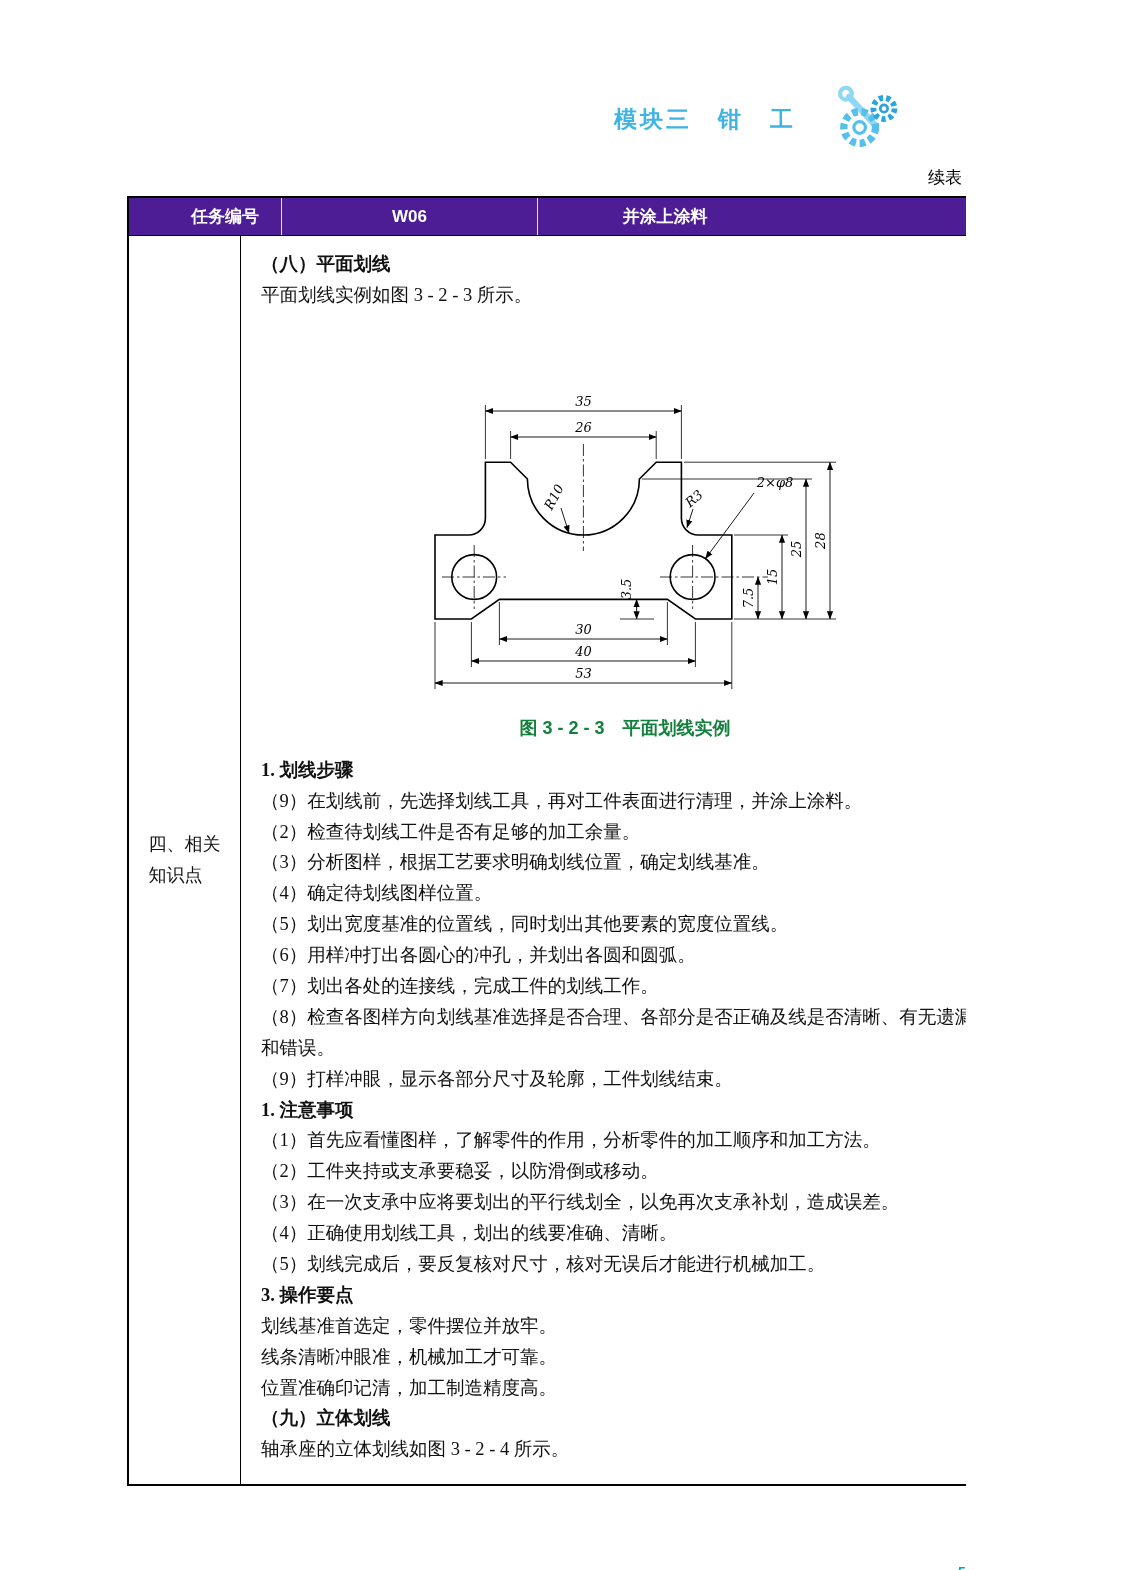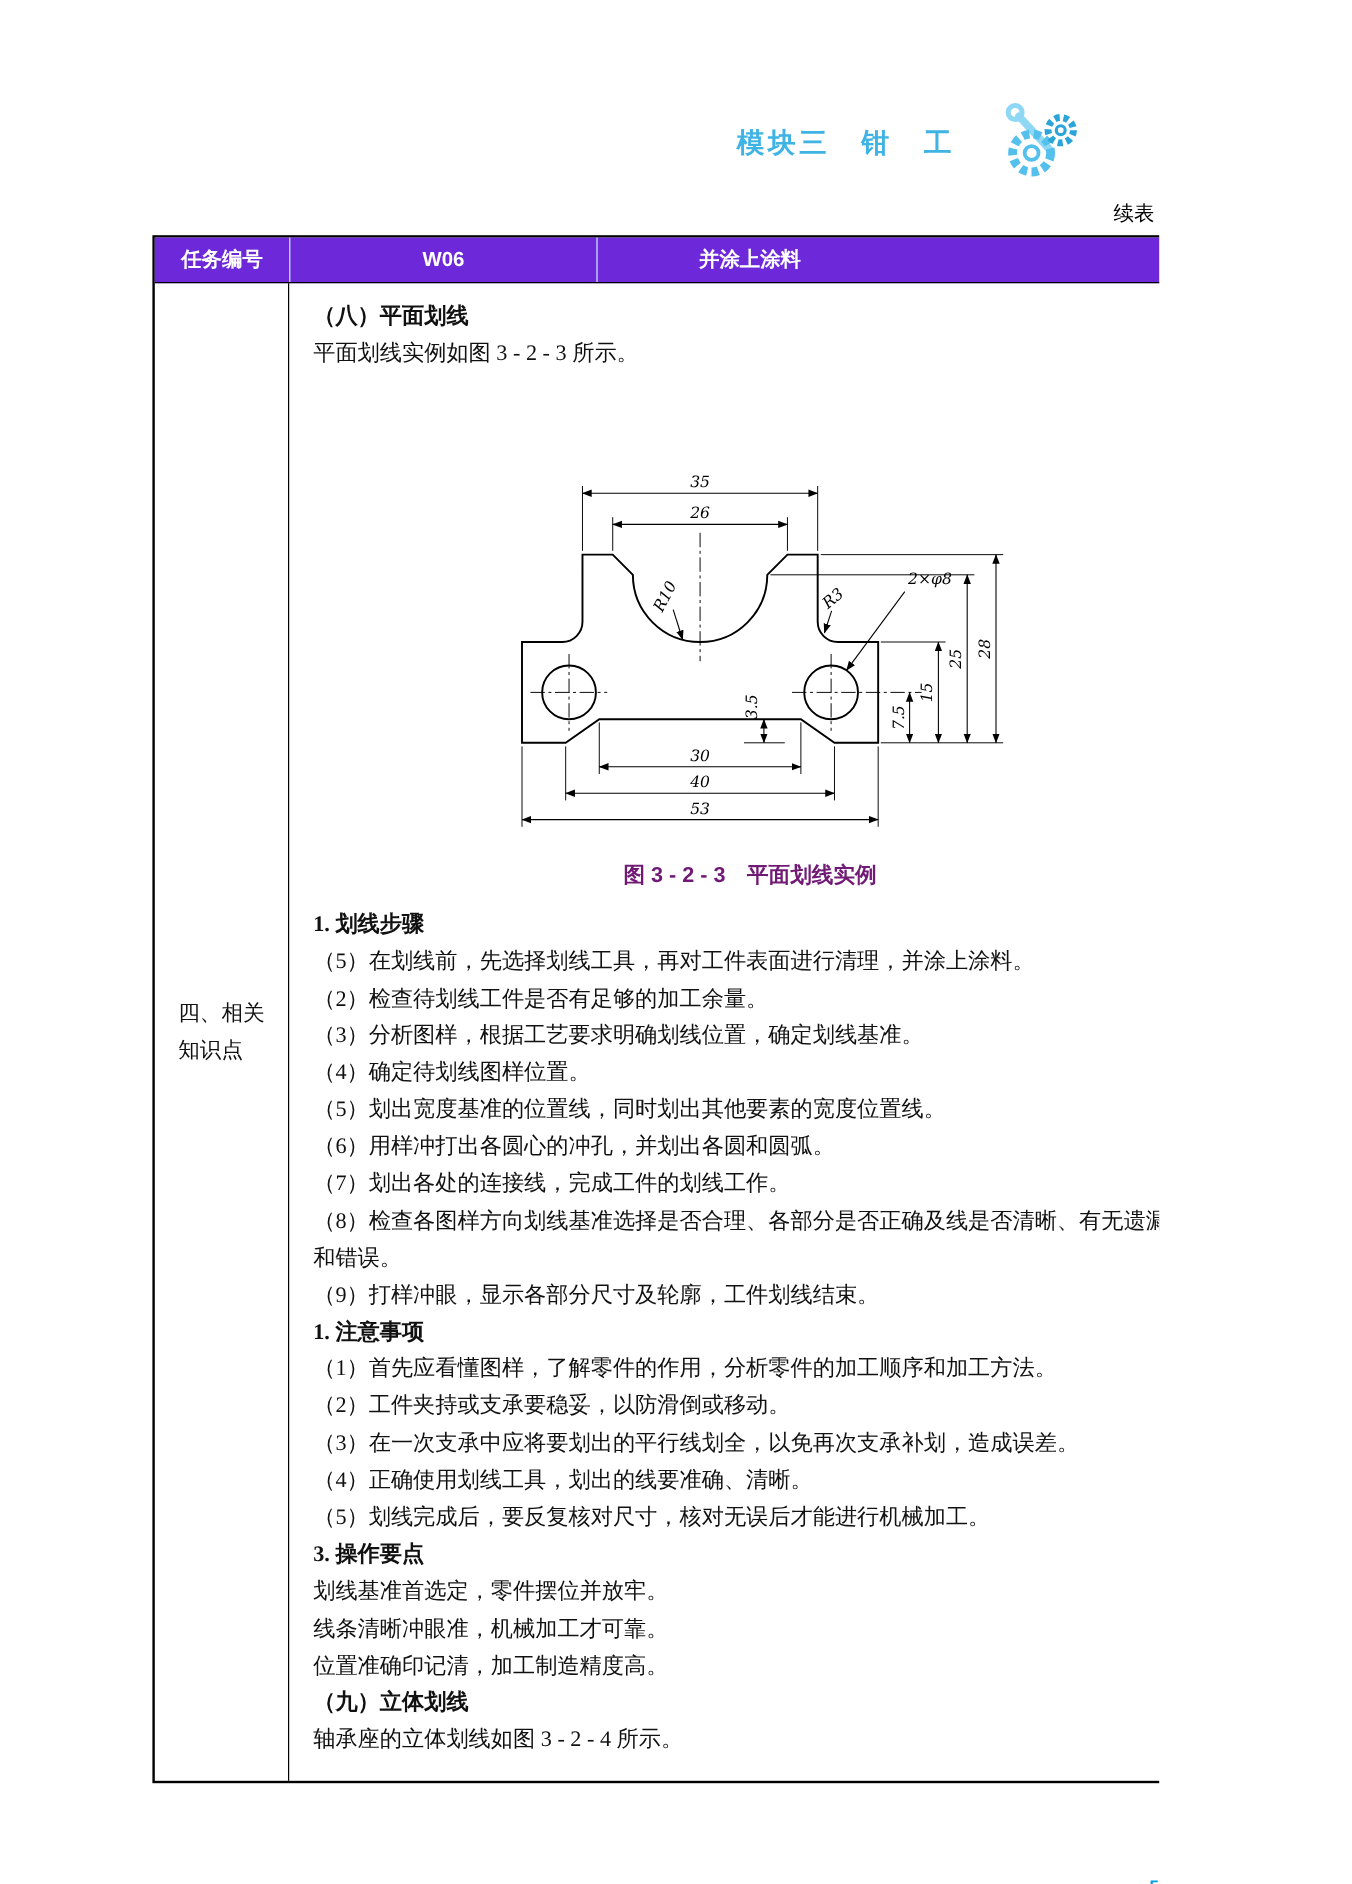--- a/index.html
+++ b/index.html
@@ -8,36 +8,36 @@
 
   
   .module-title{position:absolute;top:104px;right:170px;font-size:23px;font-weight:bold;
         color:#3fb3e4;font-family:"Liberation Sans",sans-serif;letter-spacing:3px;}
   .logo{position:absolute;top:80px;right:62px;width:76px;height:76px;}
   .continued{position:absolute;top:166px;left:928px;font-size:17px;color:#000;}
 
   
   .task-table{position:absolute;left:127px;top:196px;width:878px;height:1290px;
         border:2px solid #000;box-sizing:border-box;display:flex;flex-direction:column;background:#fff;}
-  .thead{display:flex;height:37px;background:#6d28d9;border-bottom:1px solid #000;flex:none;}
+  .thead{display:flex;height:37px;background:#4c1d95;border-bottom:1px solid #000;flex:none;padding-left:40px;}
   .th{color:#fff;font-family:"Liberation Sans",sans-serif;font-weight:bold;font-size:17px;
         display:flex;align-items:center;justify-content:center;box-sizing:border-box;}
   .th+.th{border-left:1px solid #cfeefb;}
   .th1{width:112px;} .th2{width:256px;} .th3{width:255px;} .th4{flex:1;}
   .tbody{flex:1;display:flex;min-height:0;}
   .left-cell{width:112px;border-right:1.5px solid #000;display:flex;align-items:center;
         justify-content:center;box-sizing:border-box;}
   .left-label{font-size:18px;line-height:1.7;text-align:left;}
   .content-cell{flex:1;padding:13px 14px 0 20px;font-size:18.5px;line-height:1.67;min-width:0;}
 
   .para{margin:0;}
   .bold{font-weight:bold;}
 
   .figure{margin:40px 0 0 0;text-align:center;}
-  .fig-caption{text-align:center;color:#701a75;font-weight:bold;font-size:18px;
+  .fig-caption{text-align:center;color:#15803d;font-weight:bold;font-size:18px;
         font-family:"Liberation Sans",sans-serif;margin:0 0 12px 0;}
 
   .page-num{position:absolute;top:1564px;left:958px;font-size:14px;font-weight:bold;
         color:#00a0e0;font-family:"Liberation Sans",sans-serif;}
 
   
   .outline{fill:none;stroke:#000;stroke-width:1.6;}
   .thin{fill:none;stroke:#000;stroke-width:0.9;}
   .ext{fill:none;stroke:#000;stroke-width:0.8;}
   .cl{fill:none;stroke:#000;stroke-width:0.8;stroke-dasharray:12 3 2.5 3;}
@@ -132,21 +132,21 @@
             <text class="dt" x="168" y="148" text-anchor="middle" transform="rotate(-62 168 148)">R10</text>
             <text class="dt" x="307" y="151" text-anchor="middle" transform="rotate(-40 307 151)">R3</text>
             <text class="dt" x="385" y="136" text-anchor="middle">2×φ8</text>
           </svg>
         </div>
 
         <p class="fig-caption">图 3 - 2 - 3　平面划线实例</p>
 
         <p class="para bold">1. 划线步骤</p>
         <div>
-            <p class="para">（5）在划线前，先选择划线工具，再对工件表面进行清理，并涂上涂料。</p>
+            <p class="para">（9）在划线前，先选择划线工具，再对工件表面进行清理，并涂上涂料。</p>
             <p class="para">（2）检查待划线工件是否有足够的加工余量。</p>
             <p class="para">（3）分析图样，根据工艺要求明确划线位置，确定划线基准。</p>
             <p class="para">（4）确定待划线图样位置。</p>
             <p class="para">（5）划出宽度基准的位置线，同时划出其他要素的宽度位置线。</p>
             <p class="para">（6）用样冲打出各圆心的冲孔，并划出各圆和圆弧。</p>
             <p class="para">（7）划出各处的连接线，完成工件的划线工作。</p>
             <p class="para">（8）检查各图样方向划线基准选择是否合理、各部分是否正确及线是否清晰、有无遗漏和错误。</p>
             <p class="para">（9）打样冲眼，显示各部分尺寸及轮廓，工件划线结束。</p>
           </div>
 

